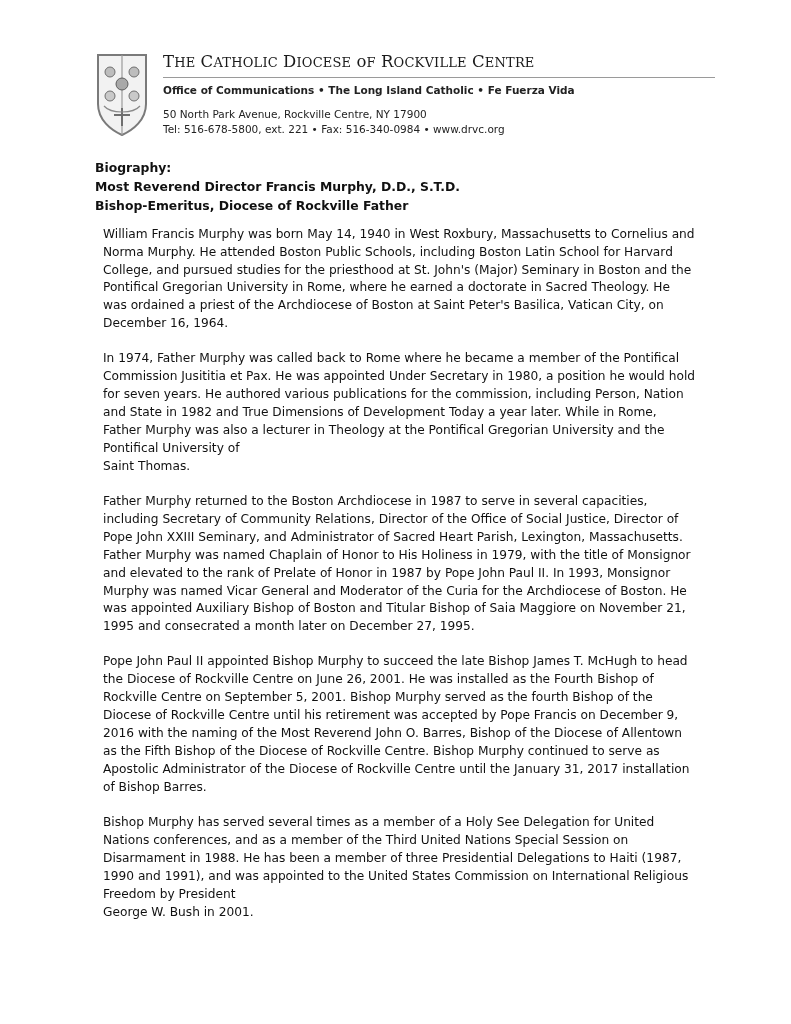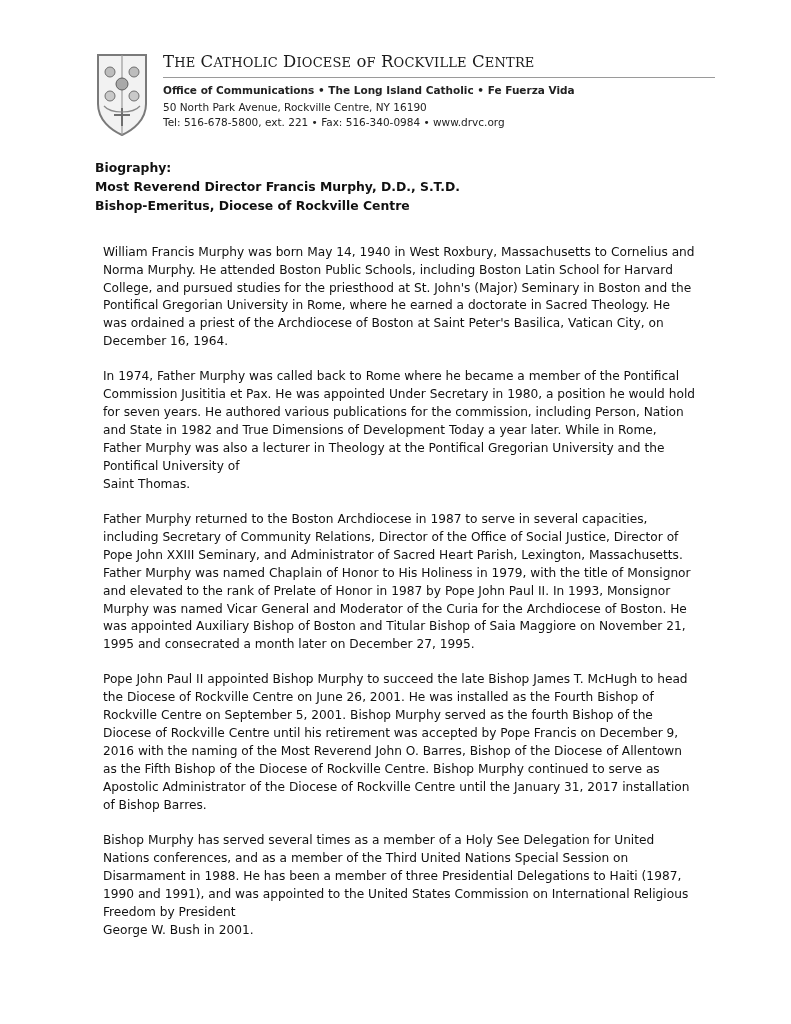--- a/index.html
+++ b/index.html
@@ -54,40 +54,40 @@
   .lh-rule {
     border-bottom: 1px solid #9a9a9a;
     margin-top: 6px;
     margin-bottom: 6px;
     width: 552px;
   }
   .lh-sub {
     font-size: 10.5px;
     font-weight: bold;
     color: #222;
-    margin-bottom: 5px;
+    margin-bottom: 12px;
   }
   .lh-line {
     font-size: 10.5px;
     color: #222;
     margin-bottom: 3px;
   }
 
   
   .content {
     position: absolute;
     left: 95px;
     top: 158px;
     width: 600px;
   }
   .bio-head {
     font-size: 12.4px;
     font-weight: bold;
     line-height: 1.55;
-    margin-bottom: 28px;
+    margin-bottom: 10px;
     color: #111;
   }
   .bio-head div { white-space: nowrap; }
 
   p.para {
     font-size: 12.2px;
     line-height: 1.47;
     margin: 0 0 17px 8px;
     color: #111;
     text-align: left;
@@ -111,31 +111,31 @@
         <circle cx="27" cy="32" r="6" fill="#a8a8a8" stroke="#5d5d5d" stroke-width="1"></circle>
         <path d="M27 56 v18 M19 63 h16" stroke="#6f6f6f" stroke-width="2"></path>
         <path d="M9 54 C16 62 38 62 45 54" fill="none" stroke="#8a8a8a" stroke-width="1.2"></path>
       </svg>
     </div>
 
     <div class="lh-text">
       <div class="lh-title"><span style="font-size: 16.5px;">T</span><span style="font-size: 13px;">HE</span> <span style="font-size: 16.5px;">C</span><span style="font-size: 13px;">ATHOLIC</span> <span style="font-size: 16.5px;">D</span><span style="font-size: 13px;">IOCESE</span> <span style="font-size: 16.5px;">o</span><span style="font-size: 13px;">F</span> <span style="font-size: 16.5px;">R</span><span style="font-size: 13px;">OCKVILLE</span> <span style="font-size: 16.5px;">C</span><span style="font-size: 13px;">ENTRE</span></div>
       <div class="lh-rule"></div>
       <div class="lh-sub">Office of Communications • The Long Island Catholic • Fe Fuerza Vida</div>
-      <div class="lh-line">50 North Park Avenue, Rockville Centre, NY 16190</div>
+      <div class="lh-line">50 North Park Avenue, Rockville Centre, NY 17900</div>
       <div class="lh-line">Tel: 516-678-5800, ext. 221 • Fax: 516-340-0984 • www.drvc.org</div>
     </div>
   </div>
 
   <div class="content">
 
     <div class="bio-head">
       <div>Biography:</div>
       <div>Most Reverend Director Francis Murphy, D.D., S.T.D.</div>
-      <div>Bishop-Emeritus, Diocese of Rockville Centre</div>
+      <div>Bishop-Emeritus, Diocese of Rockville Father</div>
     </div>
 
     <p class="para">William Francis Murphy was born May 14, 1940 in West Roxbury, Massachusetts to Cornelius and Norma Murphy.  He attended Boston Public Schools, including Boston Latin School for Harvard College, and pursued studies for the priesthood at St. John's (Major) Seminary in Boston and the Pontifical Gregorian University in Rome, where he earned a doctorate in Sacred Theology.  He was ordained a priest of the Archdiocese of Boston at Saint Peter's Basilica, Vatican City, on December 16, 1964.</p>
     <p class="para">In 1974, Father Murphy was called back to Rome where he became a member of the Pontifical Commission Jusititia et Pax.  He was appointed Under Secretary in 1980, a position he would hold for seven years.  He authored various publications for the commission, including Person, Nation and State in 1982 and True Dimensions of Development Today a year later.  While in Rome, Father Murphy was also a lecturer in Theology at the Pontifical Gregorian University and the Pontifical University of<br>Saint Thomas.</p>
     <p class="para">Father Murphy returned to the Boston Archdiocese in 1987 to serve in several capacities, including Secretary of Community Relations, Director of the Office of Social Justice, Director of Pope John XXIII Seminary, and Administrator of Sacred Heart Parish, Lexington, Massachusetts.  Father Murphy was named Chaplain of Honor to His Holiness in 1979, with the title of Monsignor and elevated to the rank of Prelate of Honor in 1987 by Pope John Paul II. In 1993, Monsignor Murphy was named Vicar General and Moderator of the Curia for the Archdiocese of Boston.  He was appointed Auxiliary Bishop of Boston and Titular Bishop of Saia Maggiore on November 21, 1995 and consecrated a month later on December 27, 1995.</p>
     <p class="para">Pope John Paul II appointed Bishop Murphy to succeed the late Bishop James T. McHugh to head the Diocese of Rockville Centre on June 26, 2001.  He was installed as the Fourth Bishop of Rockville Centre on September 5, 2001.  Bishop Murphy served as the fourth Bishop of the Diocese of Rockville Centre until his retirement was accepted by Pope Francis on December 9, 2016 with the naming of the Most Reverend John O. Barres, Bishop of the Diocese of Allentown as the Fifth Bishop of the Diocese of Rockville Centre.  Bishop Murphy continued to serve as Apostolic Administrator of the Diocese of Rockville Centre until the January 31, 2017 installation of Bishop Barres.</p>
     <p class="para">Bishop Murphy has served several times as a member of a Holy See Delegation for United Nations conferences, and as a member of the Third United Nations Special Session on Disarmament in 1988.  He has been a member of three Presidential Delegations to Haiti (1987, 1990 and 1991), and was appointed to the United States Commission on International Religious Freedom by President<br>George W. Bush in 2001.</p>
 
   </div>
 </div>

